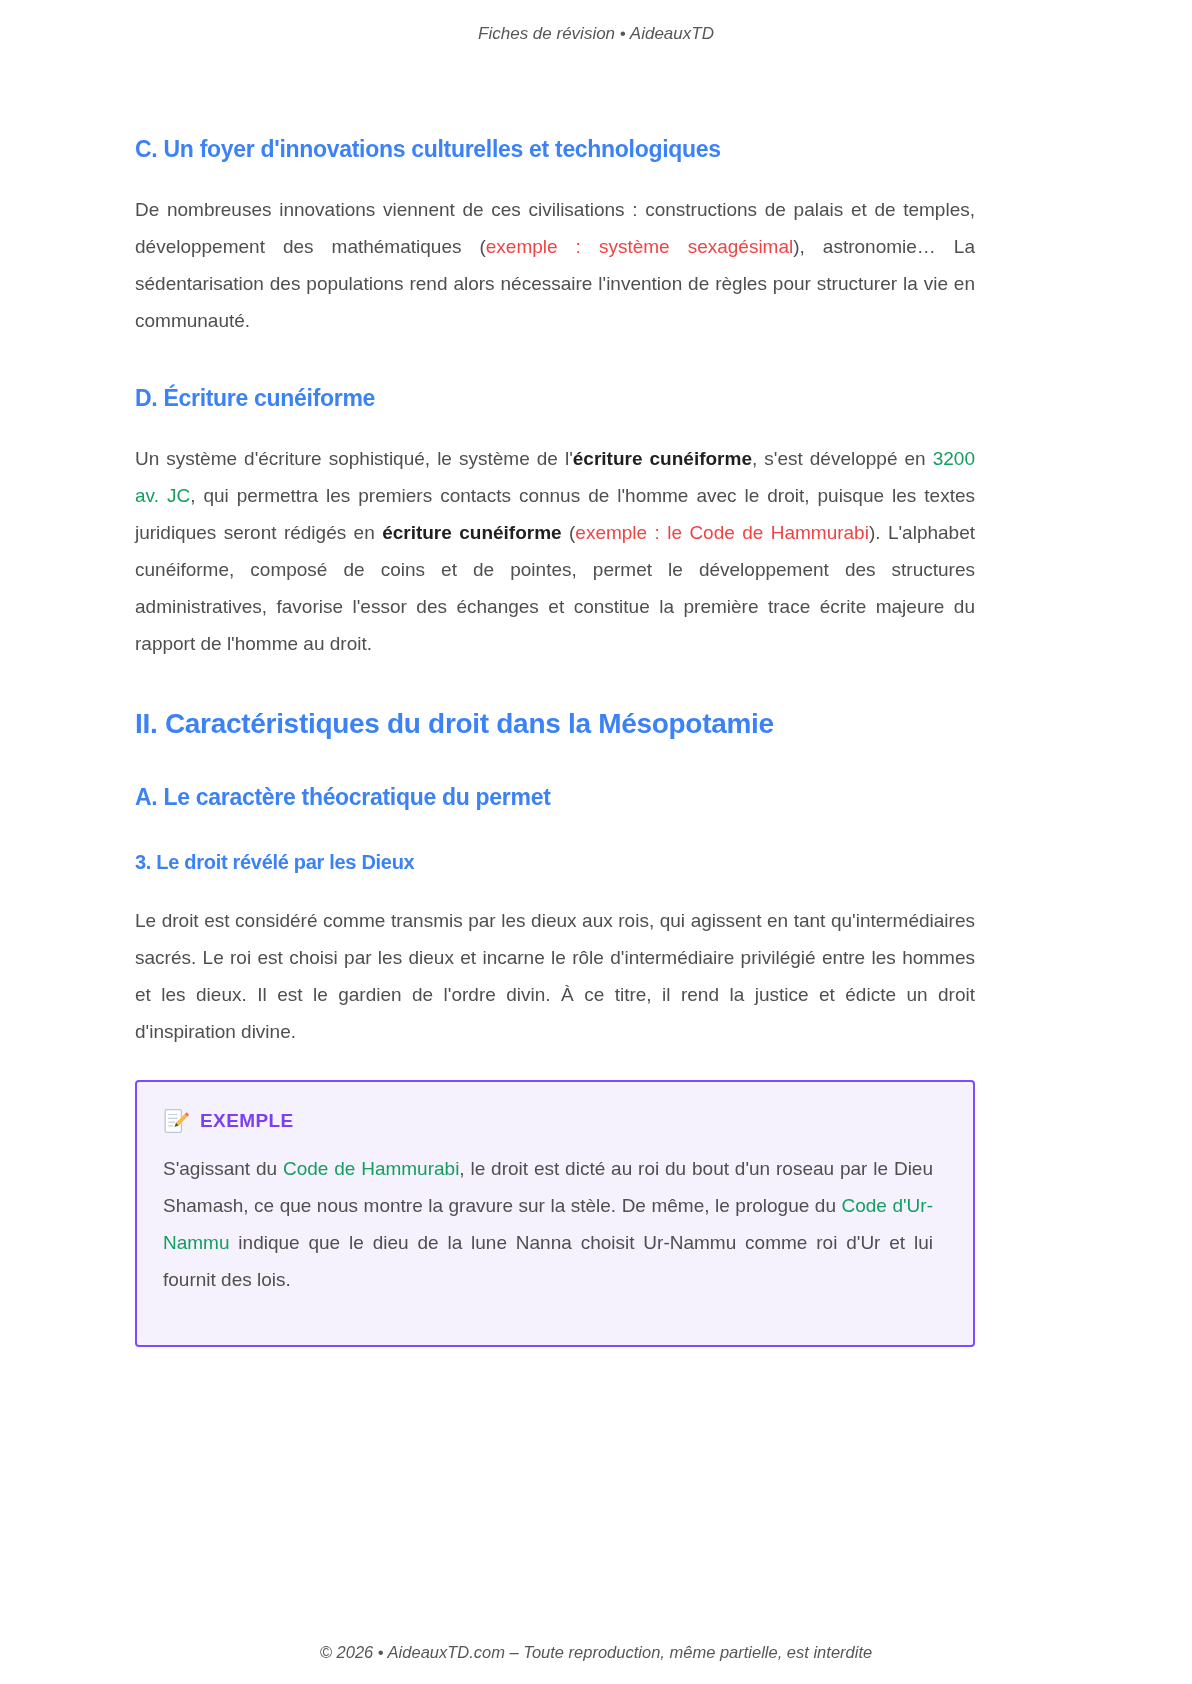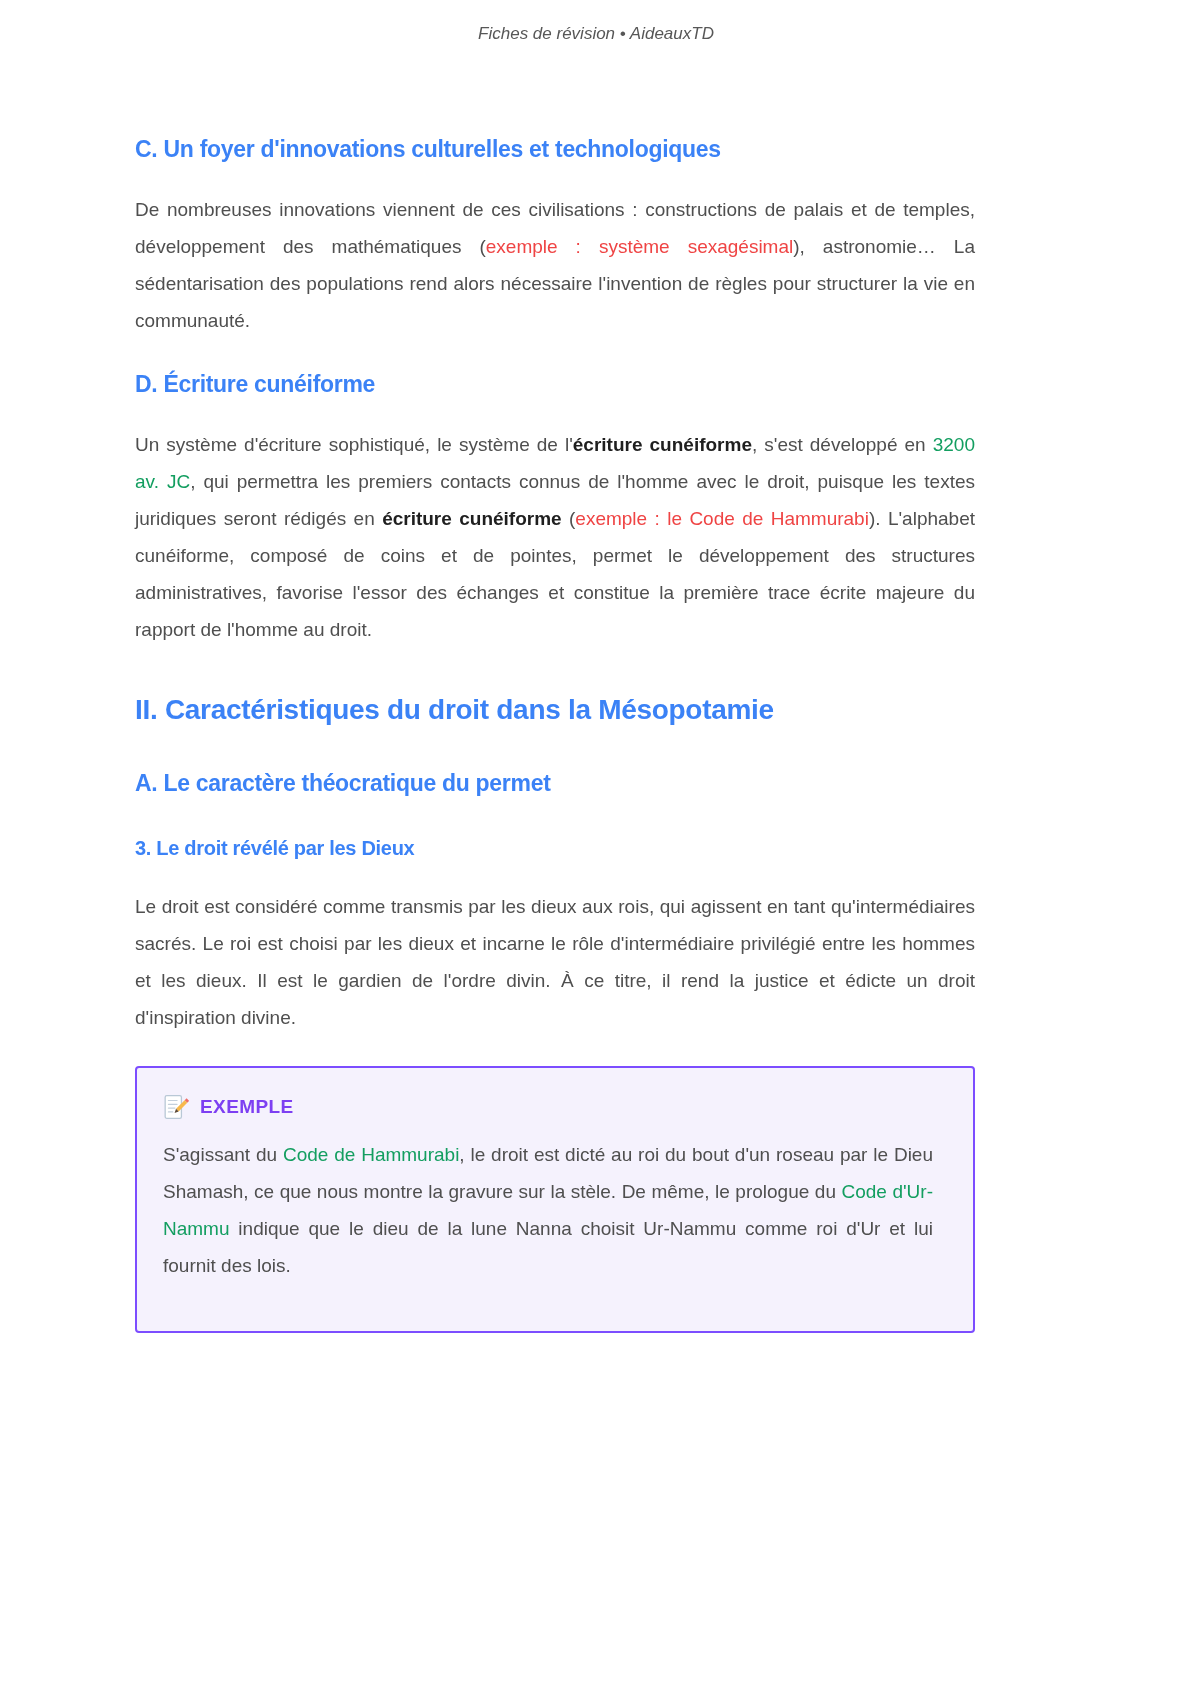--- a/index.html
+++ b/index.html
@@ -23,21 +23,21 @@
     font-style: italic;
     font-size: 17px;
     color: #575757;
   }
   .content {
     width: 840px;
     margin-left: 135px;
   }
   h2, h3, h4 { margin: 0; color: #3b82f6; letter-spacing: -0.3px; }
   .heading-c { margin-top: 92px; font-size: 23px; font-weight: 700; }
-  .heading-d { margin-top: 32px; font-size: 23px; font-weight: 700; }
+  .heading-d { margin-top: 46px; font-size: 23px; font-weight: 700; }
   .heading-ii { margin-top: 46px; font-size: 28px; font-weight: 700; }
   .heading-a { margin-top: 44px; font-size: 23px; font-weight: 700; }
   .heading-1 { margin-top: 40px; font-size: 20px; font-weight: 700; }
   p.body-para {
     margin: 28px 0 0 0;
     font-size: 19px;
     line-height: 37px;
     text-align: justify;
     color: #4f4f4f;
   }
@@ -125,14 +125,17 @@
             </g>
           </svg>
         </span>
         <span>EXEMPLE</span>
       </div>
       <p class="example-body"><span>S'agissant du </span><span class="link-green">Code de Hammurabi</span><span>, le droit est dicté au roi du bout d'un roseau par le Dieu Shamash, ce que nous montre la gravure sur la stèle. De même, le prologue du </span><span class="link-green">Code d'Ur-Nammu</span><span> indique que le dieu de la lune Nanna choisit Ur-Nammu comme roi d'Ur et lui fournit des lois.</span></p>
     </div>
 
   </div>
 
+  <div class="page-footer">
+    <span>© 2026 • AideauxTD.com – Toute reproduction, même partielle, est interdite</span>
+  </div>
 
 </div>
 
 </body></html>

